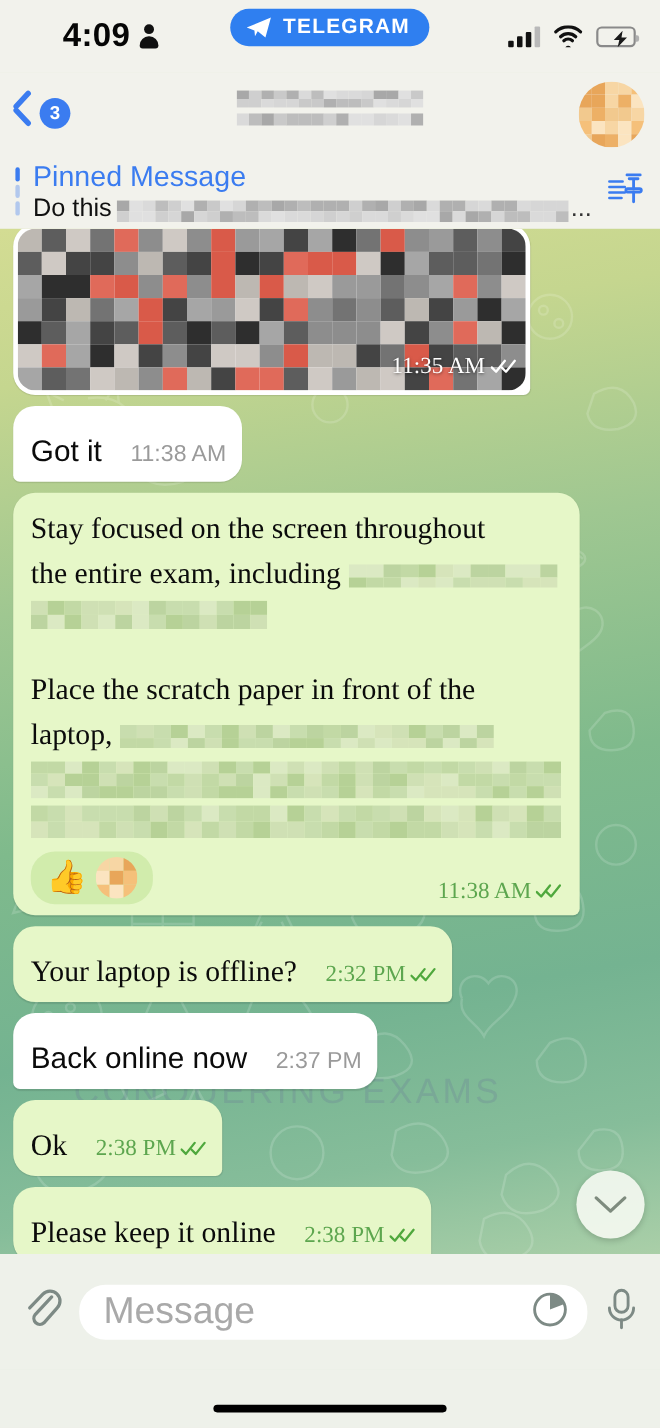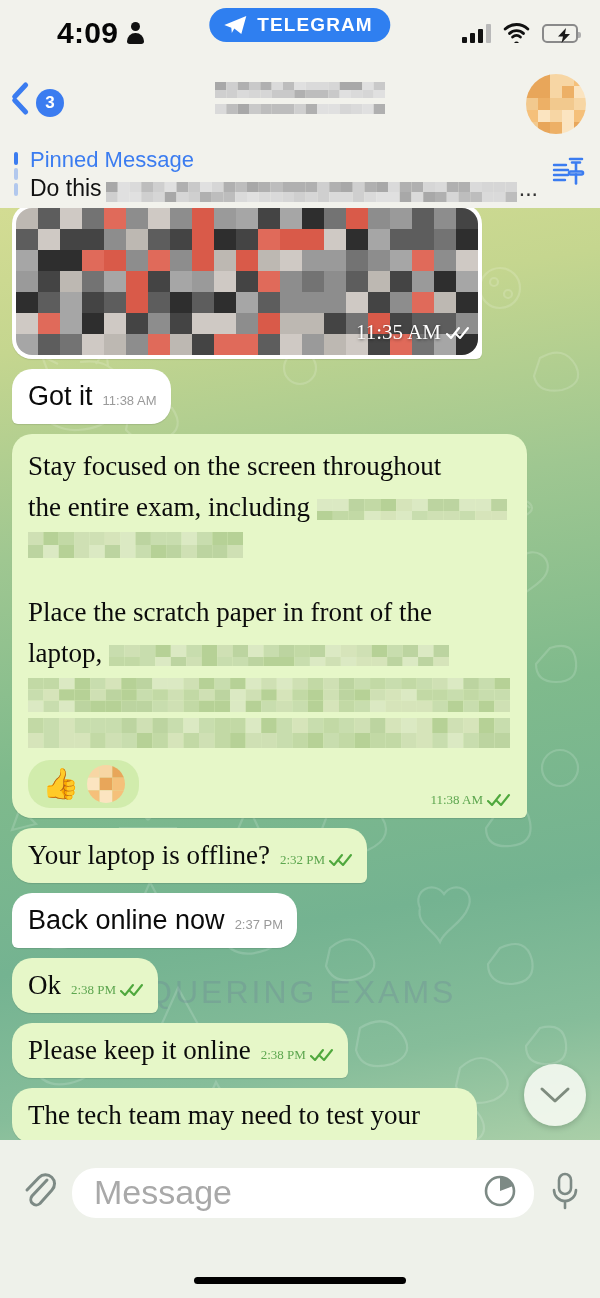--- a/index.html
+++ b/index.html
@@ -122,21 +122,21 @@
     padding: 0 14px 0 14px;
     position: relative;
   }
   .pin-bars {
     width: 4px; height: 44px; display:flex; flex-direction:column; gap:3px;
     margin-right: 12px;
   }
   .pin-bars i { flex:1; background:#3b7cf0; border-radius:2px; display:block; opacity:.35; }
   .pin-bars i:first-child { opacity: 1; }
   .pinned-body { flex:1; min-width: 0; }
-  .pinned-title { color:#3b7cf0; font-size:22px; font-weight:500; line-height: 26px;}
+  .pinned-title { color:#3b7cf0; font-size:26px; font-weight:500; line-height: 26px;}
   .pinned-text-row { display:flex; align-items:flex-end; gap:0; margin-top:2px; }
   .pinned-text { font-size:23px; color:#111; white-space:nowrap; }
   .pinned-redact { height: 20px; flex:1; margin-left: 4px; max-width: 420px; }
   .pinned-ellipsis { font-size: 23px; color: #333; margin-left: 2px; }
   .pin-icon { margin-left: 10px; flex: 0 0 auto; }
 
   
   .chat-area {
     flex: 1 1 auto; position: relative; overflow: hidden;
     background: linear-gradient(170deg,#d3dc93 0%, #c5d68f 14%, #9fc791 34%,
@@ -169,23 +169,23 @@
     border-radius: 20px;
     padding: 9px 14px 9px 16px;
     box-shadow: 0 1px 1px rgba(0,0,0,.10);
   }
   .bubble.in  { background:#ffffff; border-bottom-left-radius: 6px; }
   .bubble.out { background:#e6f7c8; border-bottom-right-radius: 6px; }
   .bubble-text {
     font-size: 27px; line-height: 37px; color:#0b0b0b;
     word-wrap: break-word;
   }
-  .inline-row { display:flex; align-items:baseline; gap: 10px; }
+  .inline-row { display:flex; align-items:baseline; gap: 26px; margin-top: 14px; }
   .meta {
-    font-size: 13px; display:inline-flex; align-items:center; gap:4px;
+    font-size: 21px; display:inline-flex; align-items:center; gap:4px;
     white-space: nowrap;
   }
   .meta.in-meta  { color:#9a9a9a; }
   .meta.out-meta { color:#5da64f; }
   .ticks { display:inline-block; width: 24px; height: 14px; position: relative; }
 
   
   .img-bubble {
     background: #fff; border-radius: 20px; border-bottom-right-radius: 6px;
     padding: 4px; box-shadow: 0 1px 1px rgba(0,0,0,.10);

